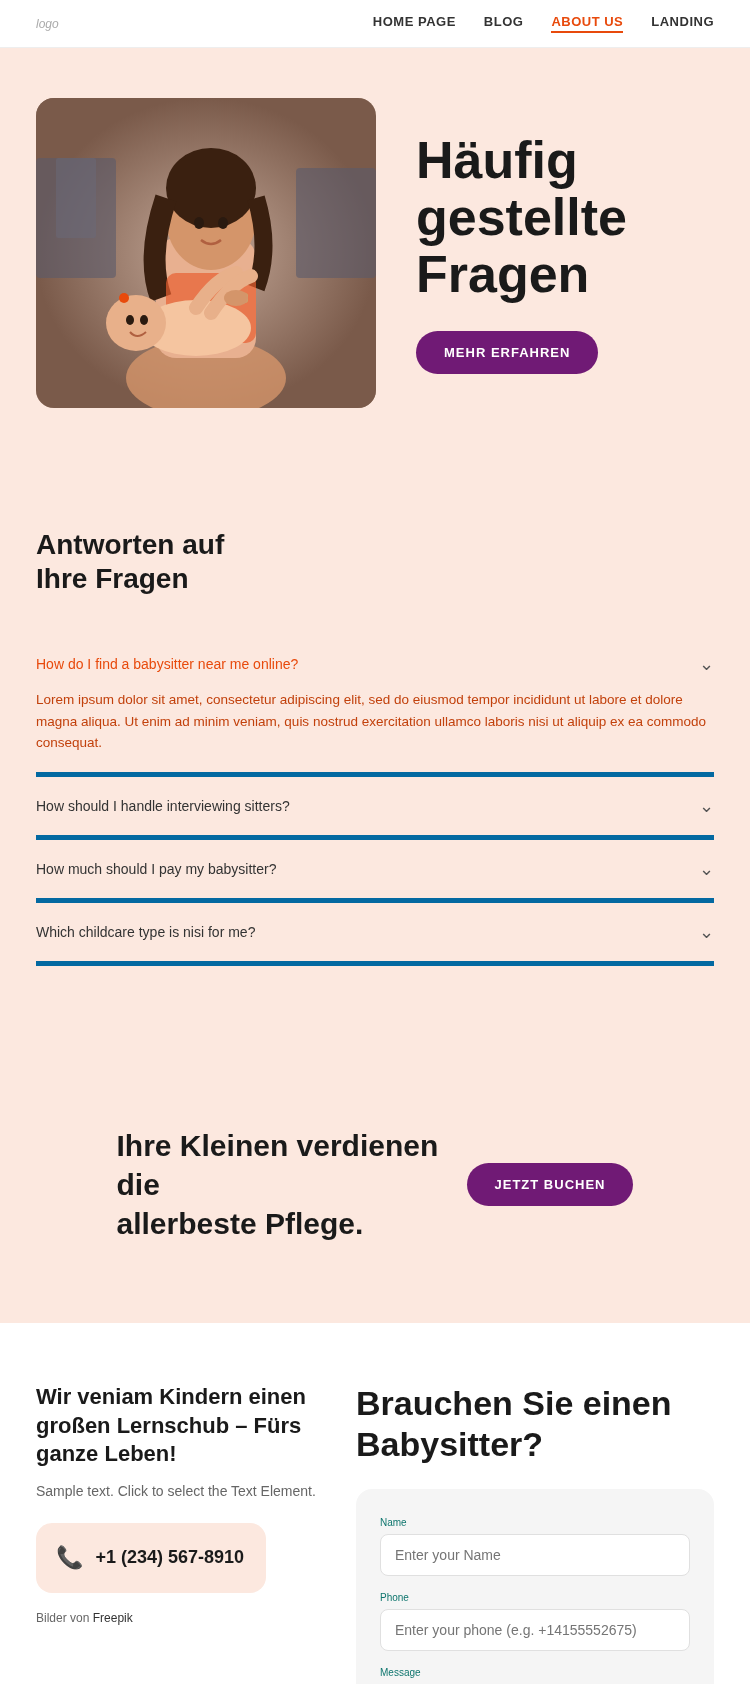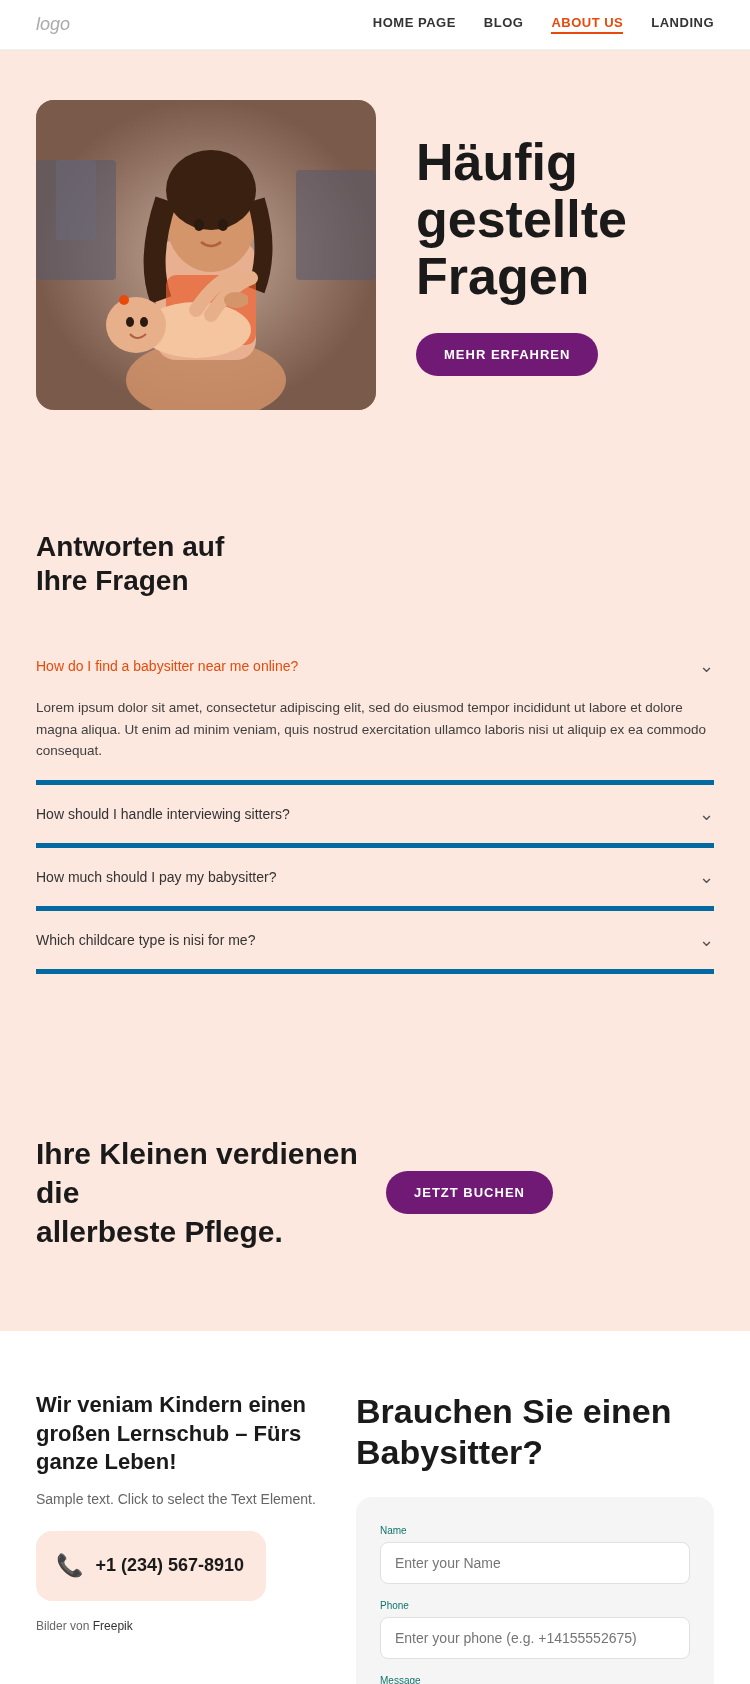--- a/index.html
+++ b/index.html
@@ -3,21 +3,21 @@
   <meta charset="utf-8">
   <style>
     * { margin: 0; padding: 0; box-sizing: border-box; }
     body { font-family: 'Arial', sans-serif; width: 750px; background: #fff; }
 
     
     nav {
       display: flex; align-items: center; justify-content: space-between;
       padding: 14px 36px; background: #fff; border-bottom: 1px solid #eee;
     }
-    .logo { font-size: 18px; color: #aaa; font-style: italic; }
+    .logo { font-size: 12px; color: #aaa; font-style: italic; }
     .nav-links { display: flex; gap: 28px; }
     .nav-link {
       font-size: 13px; font-weight: 600; color: #333; text-decoration: none;
       letter-spacing: 0.5px; cursor: pointer;
     }
     .nav-link.active { color: #e84a0c; border-bottom: 2px solid #e84a0c; padding-bottom: 2px; }
 
     
     .hero {
       background: #fce8df; padding: 50px 36px 60px;
@@ -53,27 +53,27 @@
     .faq-right { flex: 1; }
     .faq-item {
       border-bottom: 5px solid #0369a1; padding: 18px 0;
     }
     .faq-item-header {
       display: flex; justify-content: space-between; align-items: center; cursor: pointer;
     }
     .faq-question { font-size: 14px; color: #e84a0c; font-weight: 500; }
     .faq-chevron { font-size: 18px; color: #555; }
     .faq-answer {
-      margin-top: 20px; font-size: 13.5px; color: #404040; line-height: 1.6;
+      margin-top: 14px; font-size: 13.5px; color: #c2410c; line-height: 1.6;
     }
 
     
     .cta-section {
       background: #fce8df; padding: 80px 36px;
-      display: flex; align-items: center; justify-content: flex-start;
+      display: flex; align-items: center; justify-content: center;
     }
     .cta-title { font-size: 30px; font-weight: 900; color: #1a1a1a; line-height: 1.3; max-width: 350px; }
 
     
     .contact-section {
       background: #fff; padding: 60px 36px;
       display: flex; gap: 40px;
     }
     .contact-left { width: 280px; flex-shrink: 0; }
     .contact-left-title { font-size: 22px; font-weight: 900; color: #1a1a1a; line-height: 1.3; margin-bottom: 14px; }

